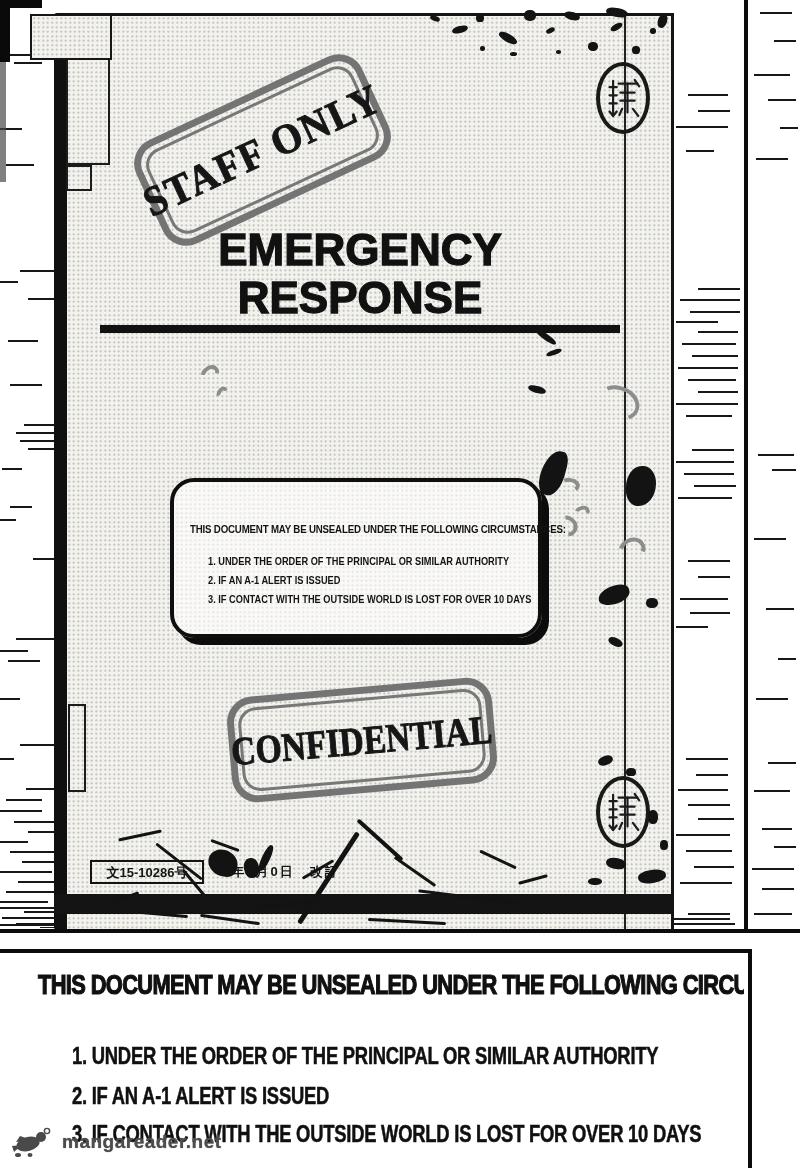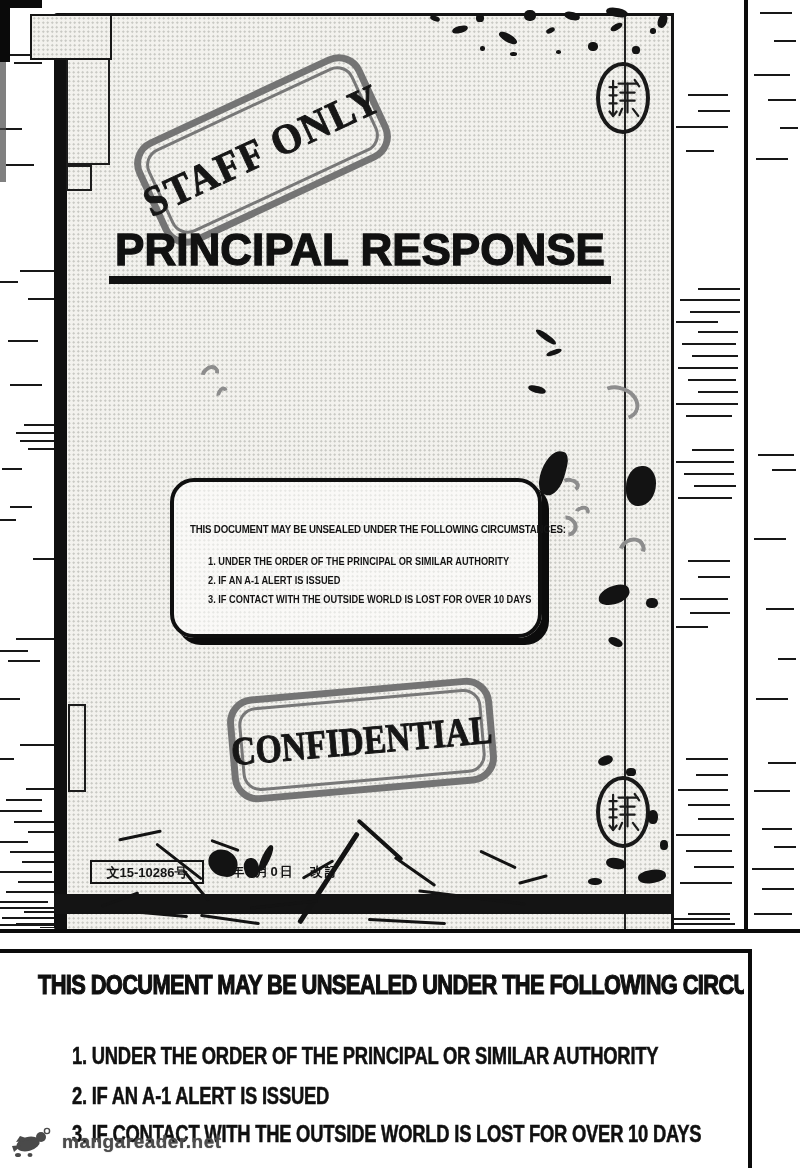--- a/index.html
+++ b/index.html
@@ -217,21 +217,21 @@
   <div class="tab" style="left:66px;top:17px;width:44px;height:148px;"></div>
   <div class="tab" style="left:66px;top:165px;width:26px;height:26px;"></div>
   <div class="tab" style="left:68px;top:704px;width:18px;height:88px;"></div>
   <div class="bottom-band"></div>
 
   <div class="stamp stamp-staff">
     <span class="stamp-text">STAFF ONLY</span>
   </div>
 
   <div class="cover-title">
-    <span class="tline">PRINCIPAL RESPONSE</span>
+    <span class="tline">EMERGENCY RESPONSE</span>
   </div>
 
   <div class="notice-box">
     <div class="notice-head">THIS DOCUMENT MAY BE UNSEALED UNDER THE FOLLOWING CIRCUMSTANCES:</div>
     <div class="notice-list">
       <div class="notice-item">1. UNDER THE ORDER OF THE PRINCIPAL OR SIMILAR AUTHORITY</div>
       <div class="notice-item">2. IF AN A-1 ALERT IS ISSUED</div>
       <div class="notice-item">3. IF CONTACT WITH THE OUTSIDE WORLD IS LOST FOR OVER 10 DAYS</div>
     </div>
   </div>

